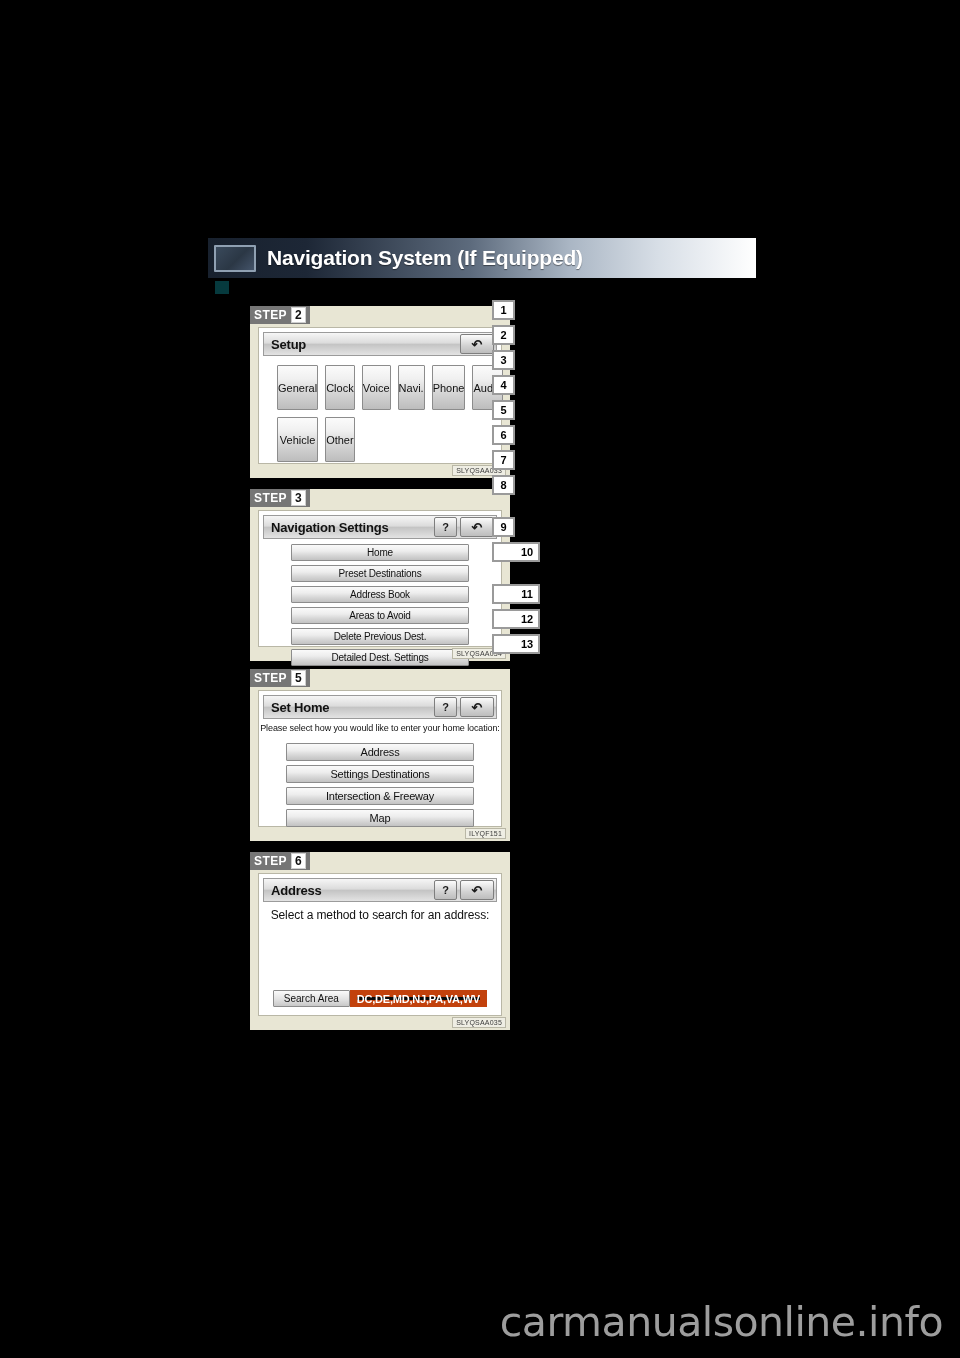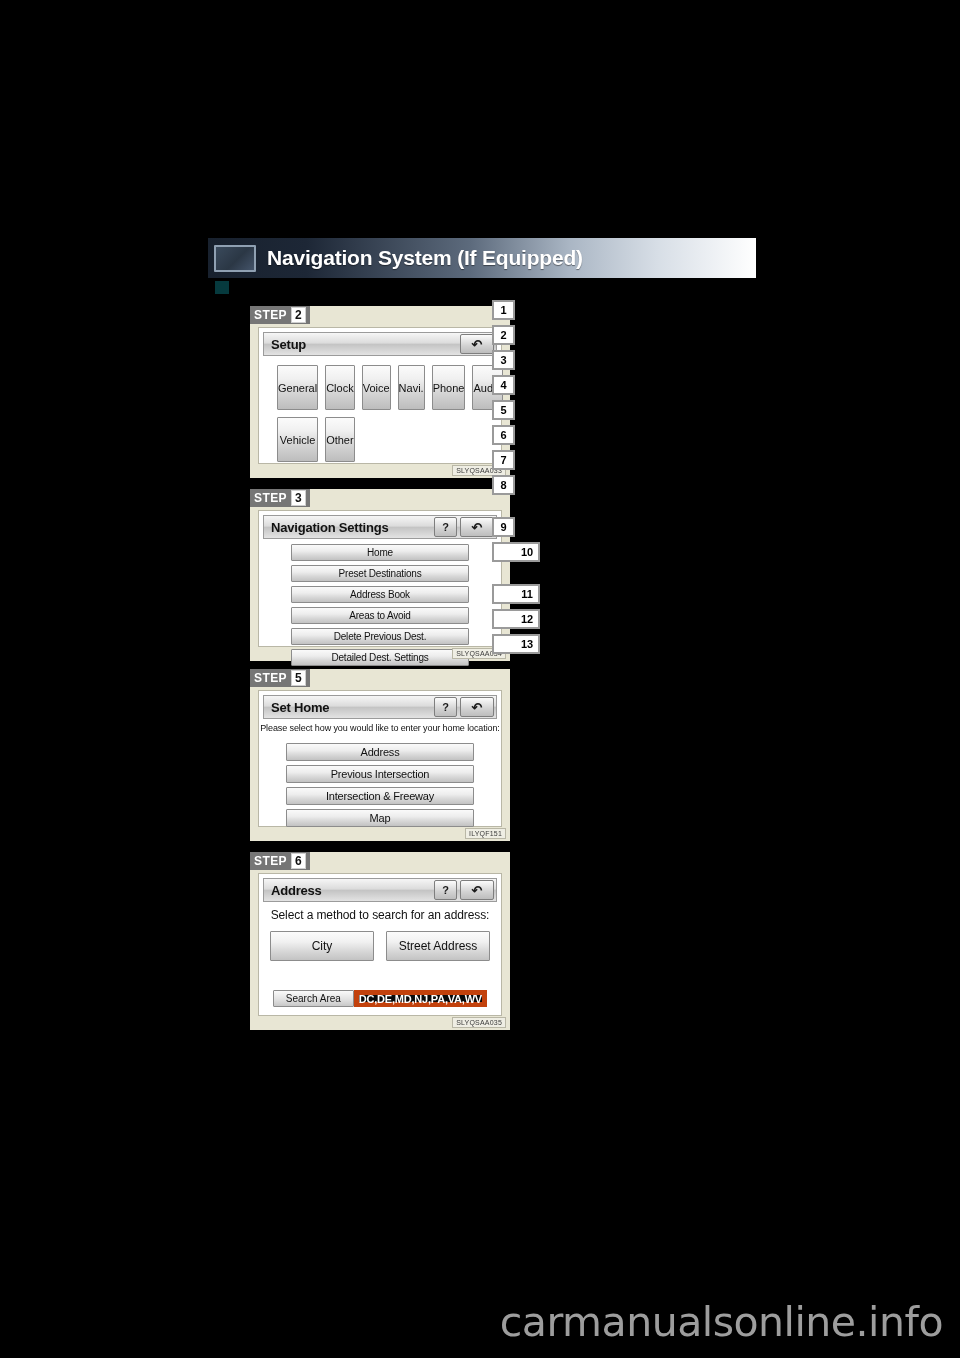--- a/index.html
+++ b/index.html
@@ -124,21 +124,21 @@
     position:absolute;left:14px;right:14px;bottom:8px;height:17px;display:flex;
   }
   .search-btn{
     width:84px;
     background:linear-gradient(to bottom,#fafafa,#e2e2e2 55%,#c8c8c8);
     border:1px solid #8c8c8c;border-radius:1px;
     display:flex;align-items:center;justify-content:center;
     font-size:10px;color:#111;
   }
   .search-val{
-    flex:1;background:#0a0a0a;border:5px solid #c2410c;
+    flex:1;background:#0a0a0a;border:7px solid #c2410c;
     display:flex;align-items:center;justify-content:center;
     color:#fff;font-size:11px;font-weight:bold;letter-spacing:-.2px;
   }
 
   .fig-code{
     position:absolute;right:4px;bottom:2px;
     background:#efeee4;color:#3b3b3b;
     font-size:7px;letter-spacing:.2px;padding:1px 3px;
     border:1px solid #b9b7a6;
     font-family:"Liberation Sans", sans-serif;
@@ -236,21 +236,21 @@
       <div class="screen-title">Set Home</div>
       <div class="head-btns">
         <div class="hbtn">?</div>
         <div class="hbtn back">↶</div>
       </div>
     </div>
     <div class="screen-body">
       <div class="prompt">Please select how you would like to enter your home location:</div>
       <div class="btn-list">
         <div class="wbtn tall">Address</div>
-        <div class="wbtn tall">Previous Intersection</div>
+        <div class="wbtn tall">Settings Destinations</div>
         <div class="wbtn tall">Intersection &amp; Freeway</div>
         <div class="wbtn tall">Map</div>
       </div>
     </div>
   </div>
   <div class="fig-code">ILYQF151</div>
 </div>
 
 <div class="panel panel-4">
   <div class="step-tag">
@@ -260,24 +260,20 @@
   <div class="screen">
     <div class="screen-head">
       <div class="screen-title">Address</div>
       <div class="head-btns">
         <div class="hbtn">?</div>
         <div class="hbtn back">↶</div>
       </div>
     </div>
     <div class="screen-body">
       <div class="prompt left">Select a method to search for an address:</div>
-      <div class="pair-row">
-        <div class="pbtn">City</div>
-        <div class="pbtn">Street Address</div>
-      </div>
       <div class="search-row">
         <div class="search-btn">Search Area</div>
         <div class="search-val">DC,DE,MD,NJ,PA,VA,WV</div>
       </div>
     </div>
   </div>
   <div class="fig-code">SLYQSAA035</div>
 </div>
 
 <div class="markers">

